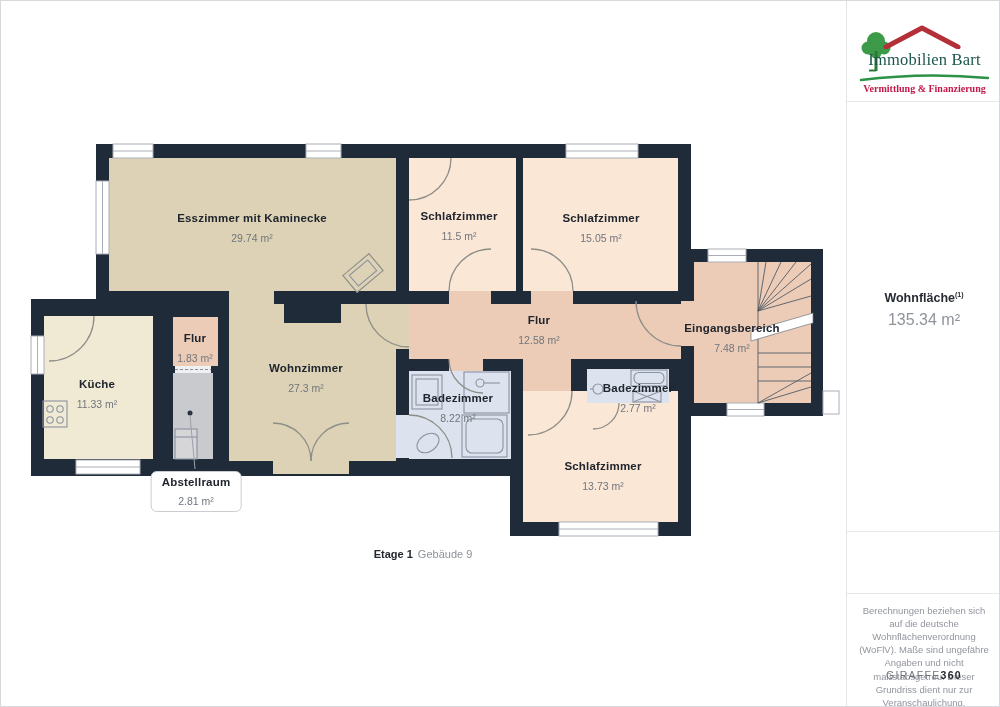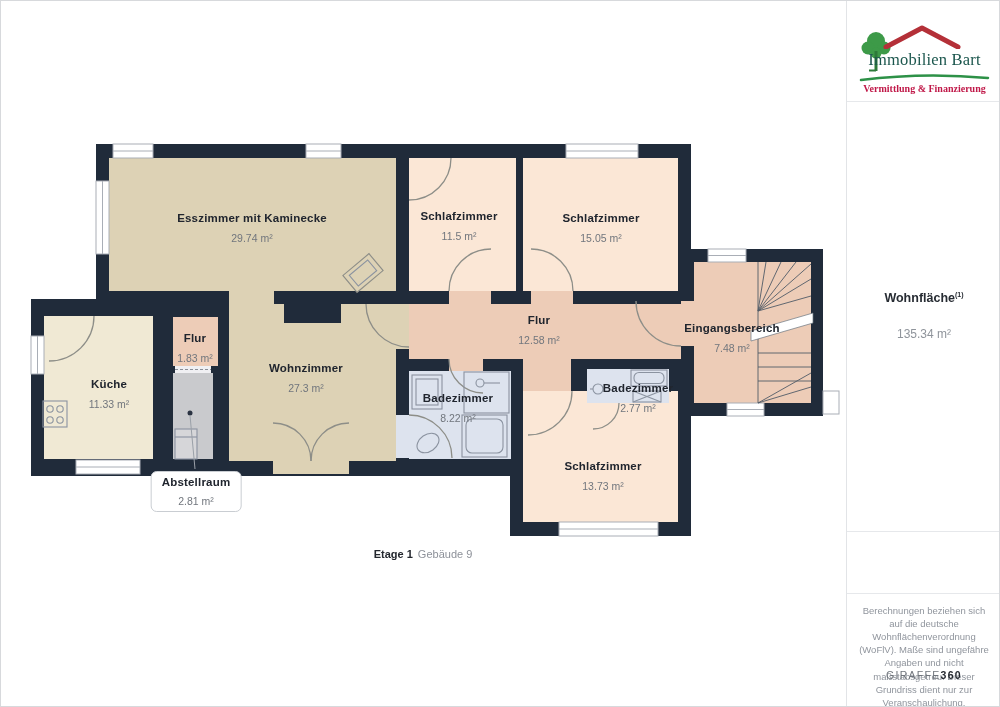--- a/index.html
+++ b/index.html
@@ -41,21 +41,21 @@
   .divider{position:absolute;left:0;right:0;height:1px;background:#e6e8eb;}
   .logo{position:absolute;left:0;top:14px;width:155px;height:80px;}
   .logo-title{position:absolute;left:0;top:35px;width:100%;text-align:center;
               font-family:"Liberation Serif",serif;font-size:16.5px;color:#1b564d;letter-spacing:.2px;}
   .logo-sub{position:absolute;left:0;top:68px;width:100%;text-align:center;
             font-family:"Liberation Serif",serif;font-size:10px;font-weight:bold;color:#c01848;}
   .logo svg{position:absolute;}
   .area-block{position:absolute;left:0;top:290px;width:100%;text-align:center;}
   .area-label{font-size:12.5px;font-weight:bold;color:#272c33;}
   .area-label sup{font-size:7px;}
-  .area-value{font-size:12px;color:#8f949b;margin-top:22px;}
+  .area-value{font-size:16px;color:#8f949b;margin-top:6px;}
   .note{position:absolute;left:10px;right:10px;text-align:center;font-size:9.5px;color:#90959d;line-height:1.38;}
   .giraffe{position:absolute;left:0;top:668px;width:100%;text-align:center;font-size:10.5px;letter-spacing:1.3px;}
   .giraffe .lt{color:#70757c;} .giraffe .bd{color:#23272e;font-weight:bold;text-align:right;}
 </style>
 </head>
 <body>
 
 <div class="page">
 
   <div class="plan-area">
@@ -212,21 +212,21 @@
       <div class="rarea">12.58 m²</div>
     </div>
     <div class="rlabel" style="left:731px;top:321px">
       <div class="rname">Eingangsbereich</div>
       <div class="rarea">7.48 m²</div>
     </div>
     <div class="rlabel" style="left:194px;top:331px">
       <div class="rname">Flur</div>
       <div class="rarea">1.83 m²</div>
     </div>
-    <div class="rlabel" style="left:108px;top:377px">
+    <div class="rlabel" style="left:96px;top:377px">
       <div class="rname">Küche</div>
       <div class="rarea">11.33 m²</div>
     </div>
     <div class="rlabel" style="left:305px;top:361px">
       <div class="rname">Wohnzimmer</div>
       <div class="rarea">27.3 m²</div>
     </div>
     <div class="rlabel" style="left:457px;top:391px">
       <div class="rname">Badezimmer</div>
       <div class="rarea">8.22 m²</div>

